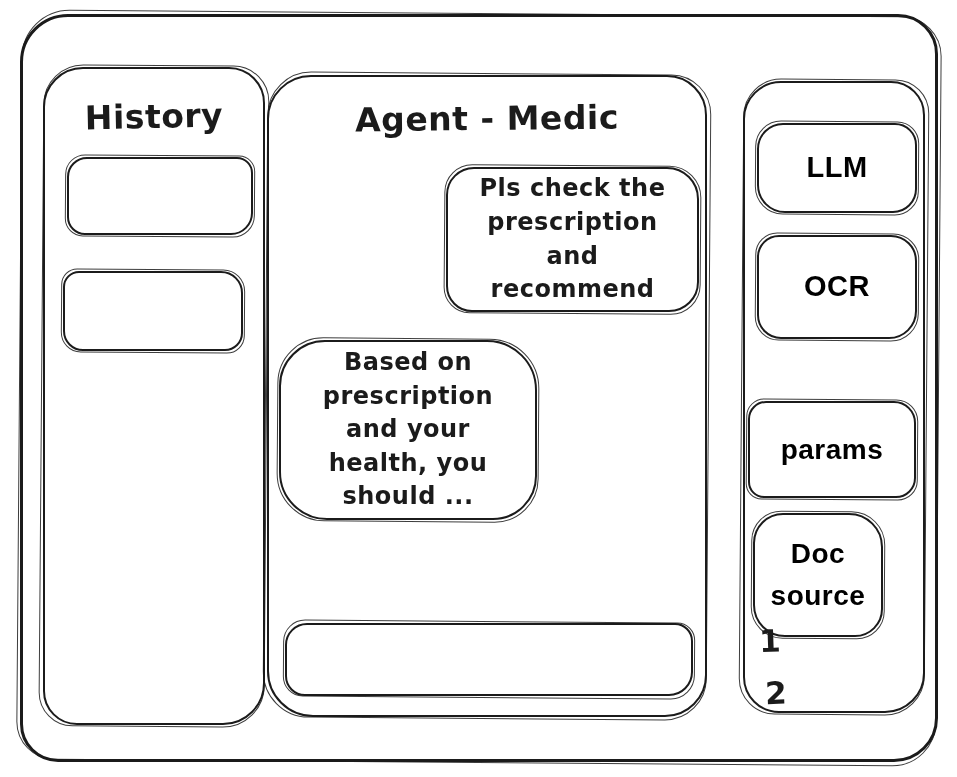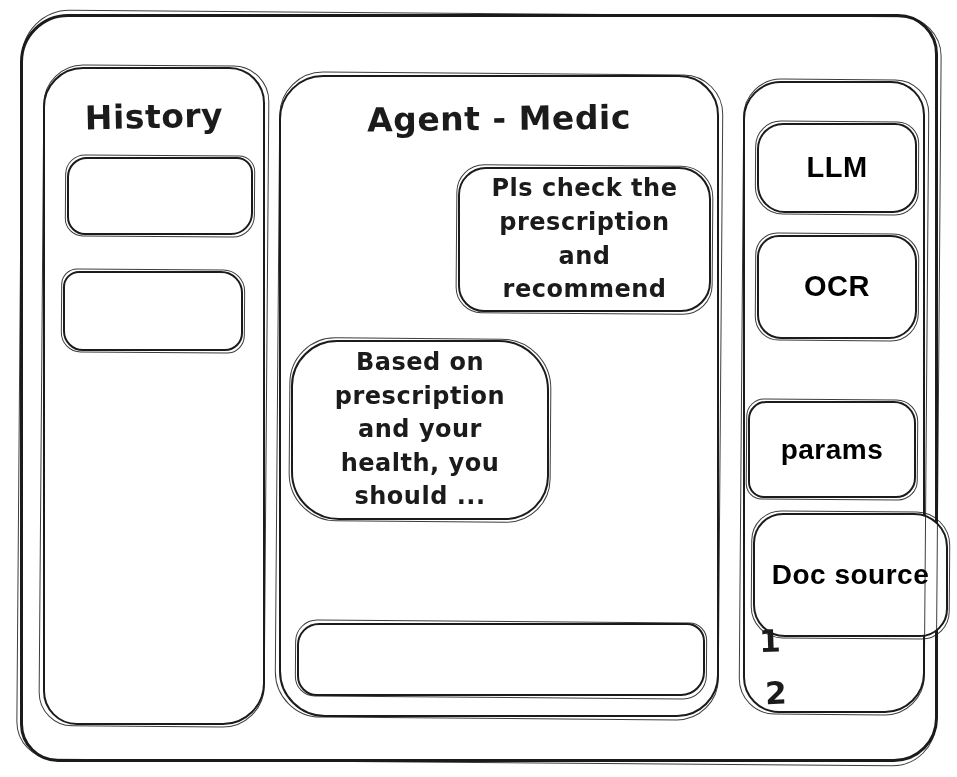--- a/index.html
+++ b/index.html
@@ -57,21 +57,21 @@
   .left-sidebar .panel-title{top:28px;}
   .hist-item{
     border-radius:20px 16px 22px 18px;
     cursor:pointer;
   }
   .hist-1{left:22px;top:88px;width:186px;height:78px;}
   .hist-2{left:18px;top:202px;width:180px;height:80px;border-radius:16px 22px 18px 20px;}
 
   
   .chat-panel{
-    left:256px;top:58px;width:440px;height:642px;
+    left:244px;top:58px;width:440px;height:642px;
     border-radius:44px 40px 42px 46px;
   }
   .chat-panel .panel-title{top:22px;transform:rotate(-.6deg);}
   .bubble{
     display:flex;align-items:center;justify-content:center;
     text-align:center;
     font-size:24px;
     line-height:1.4;
     padding:2px 14px;
   }
@@ -102,21 +102,21 @@
   .tool{
     display:flex;align-items:center;justify-content:center;
     font-size:29px;
     cursor:pointer;
     text-align:center;
   }
   .tool .txt{line-height:1.5;}
   .tool-llm{left:12px;top:40px;width:160px;height:90px;border-radius:26px 22px 24px 28px;}
   .tool-ocr{left:12px;top:152px;width:160px;height:104px;border-radius:22px 26px 28px 24px;}
   .tool-params{left:3px;top:318px;width:168px;height:97px;border-radius:18px 22px 20px 16px;font-size:28px;}
-  .tool-doc{left:8px;top:430px;width:195px;height:124px;border-radius:30px 34px 28px 32px;font-size:28px;padding:4px 16px;}
+  .tool-doc{left:8px;top:430px;width:130px;height:124px;border-radius:30px 34px 28px 32px;font-size:28px;padding:4px 16px;}
   .note{
     position:absolute;
     font-size:31px;
     font-weight:700;
     transform:rotate(-2deg);
   }
   .note-1{left:14px;top:540px;}
   .note-2{left:20px;top:592px;}
 </style>
 </head>

